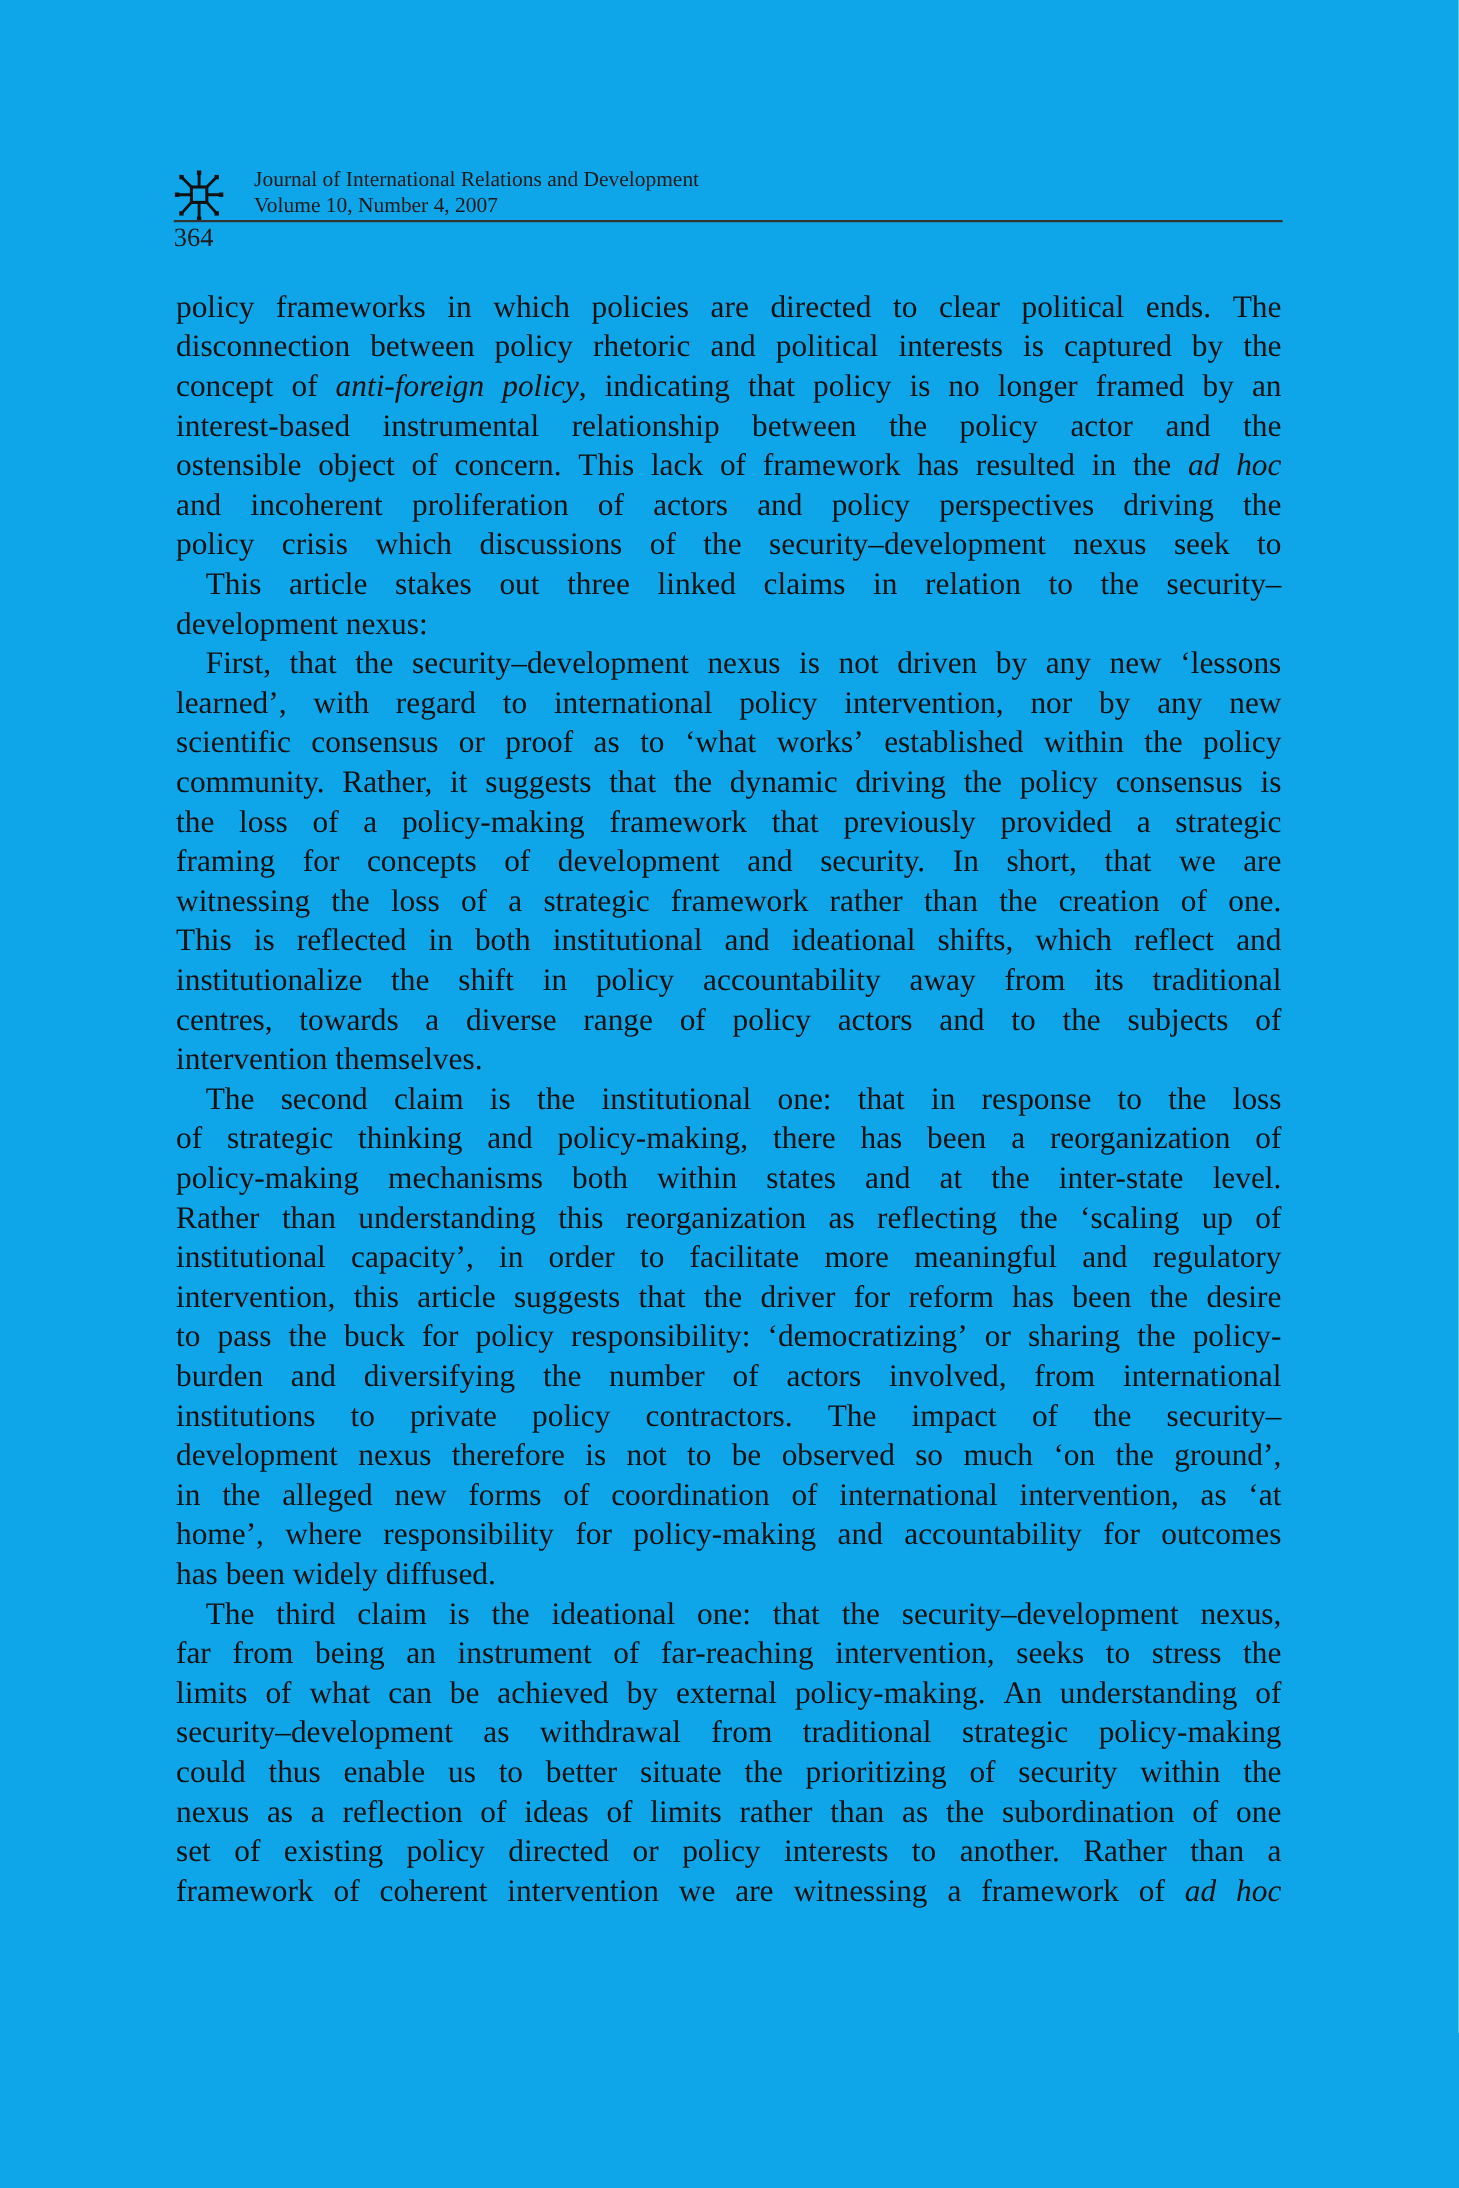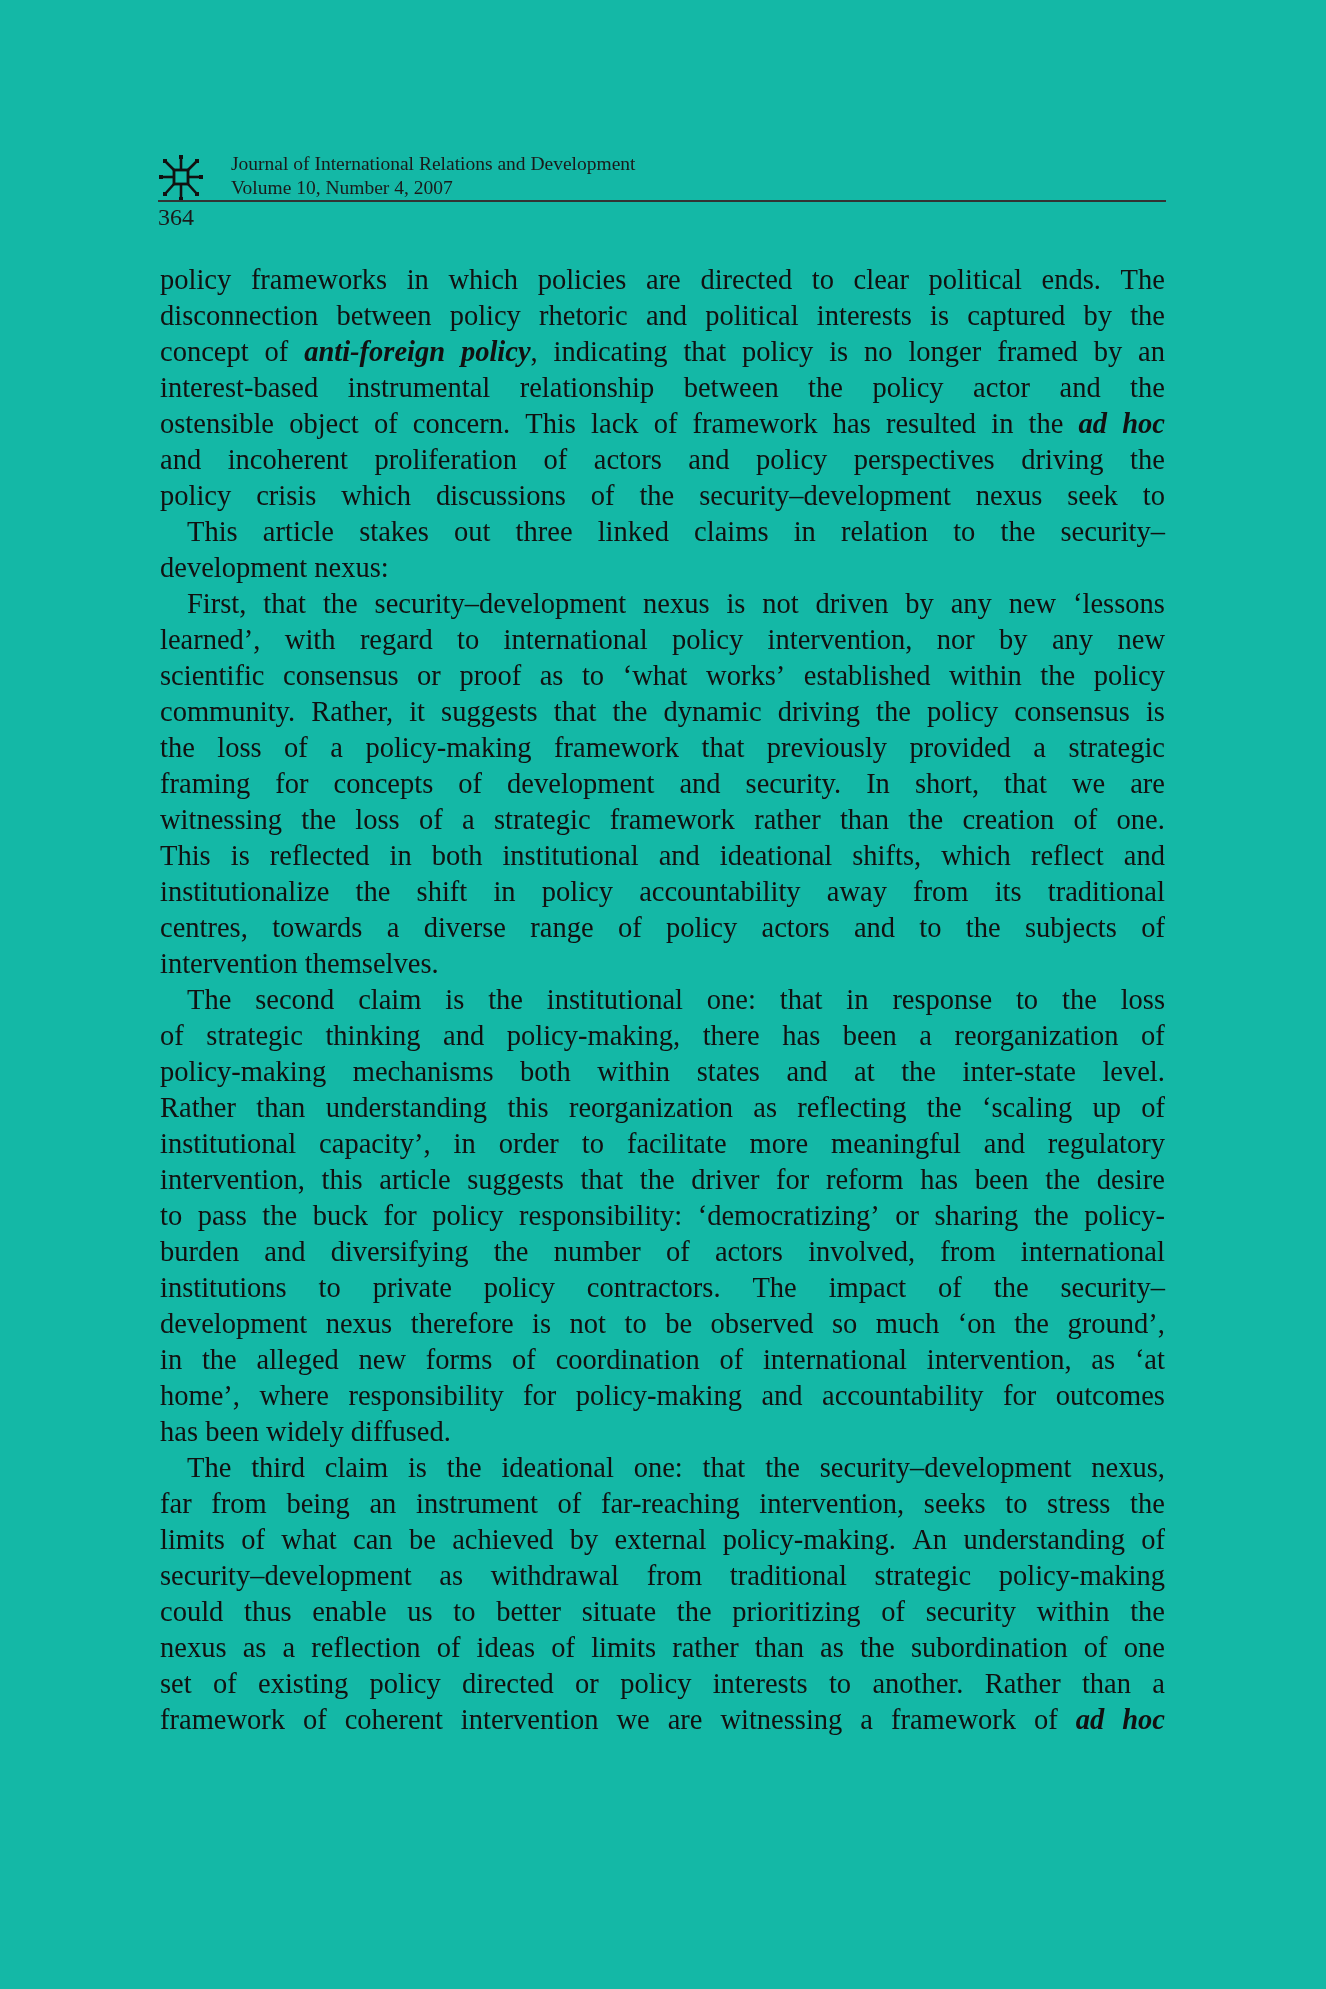--- a/index.html
+++ b/index.html
@@ -1,28 +1,28 @@
 <!DOCTYPE html>
 <html><head>
 <meta charset="utf-8">
 <style>
   html, body { margin: 0; padding: 0; background: #ffffff; }
   body { width: 1326px; height: 1989px; position: relative; overflow: hidden; font-family: "Liberation Serif", "DejaVu Serif", serif; color: #111111; }
-  .page { position: absolute; left: 0; top: 0; width: 1326px; height: 1989px; background: #14b8a6; }
+  .page { position: absolute; left: 0; top: 0; width: 1326px; height: 1989px; background: #0ea5e9; }
   .logo { position: absolute; left: 158px; top: 154px; width: 46px; height: 48px; }
   .running-head { position: absolute; left: 231px; top: 152px; font-size: 19.5px; line-height: 24px; color: #1a1a1a; }
   .rule { position: absolute; left: 158px; top: 200px; width: 1008px; height: 2px; background: #333333; }
   .folio { position: absolute; left: 158px; top: 204px; font-size: 24px; line-height: 26px; color: #1a1a1a; }
   .body-text { position: absolute; left: 160px; top: 262px; width: 1005px; }
   .line { height: 36px; line-height: 36px; font-size: 28.5px; white-space: nowrap; transform-origin: left center; }
   .line.just { display: flex; justify-content: space-between; text-align: center; }
   .line.indent { padding-left: 27px; }
   .line.just.indent { padding-left: 27px; }
   .w { white-space: pre; }
-  .it { font-style: italic; font-weight: bold; }
+  .it { font-style: italic; }
 </style>
 </head>
 <body>
 
 <div class="page">
   <svg class="logo" viewBox="0 0 46 48" xmlns="http://www.w3.org/2000/svg">
     <g stroke="#111" stroke-width="2.6" fill="none">
       <rect x="16" y="16" width="14" height="14" stroke-width="2.8"></rect>
       <line x1="23" y1="16" x2="23" y2="4"></line>
       <line x1="23" y1="30" x2="23" y2="44"></line>

